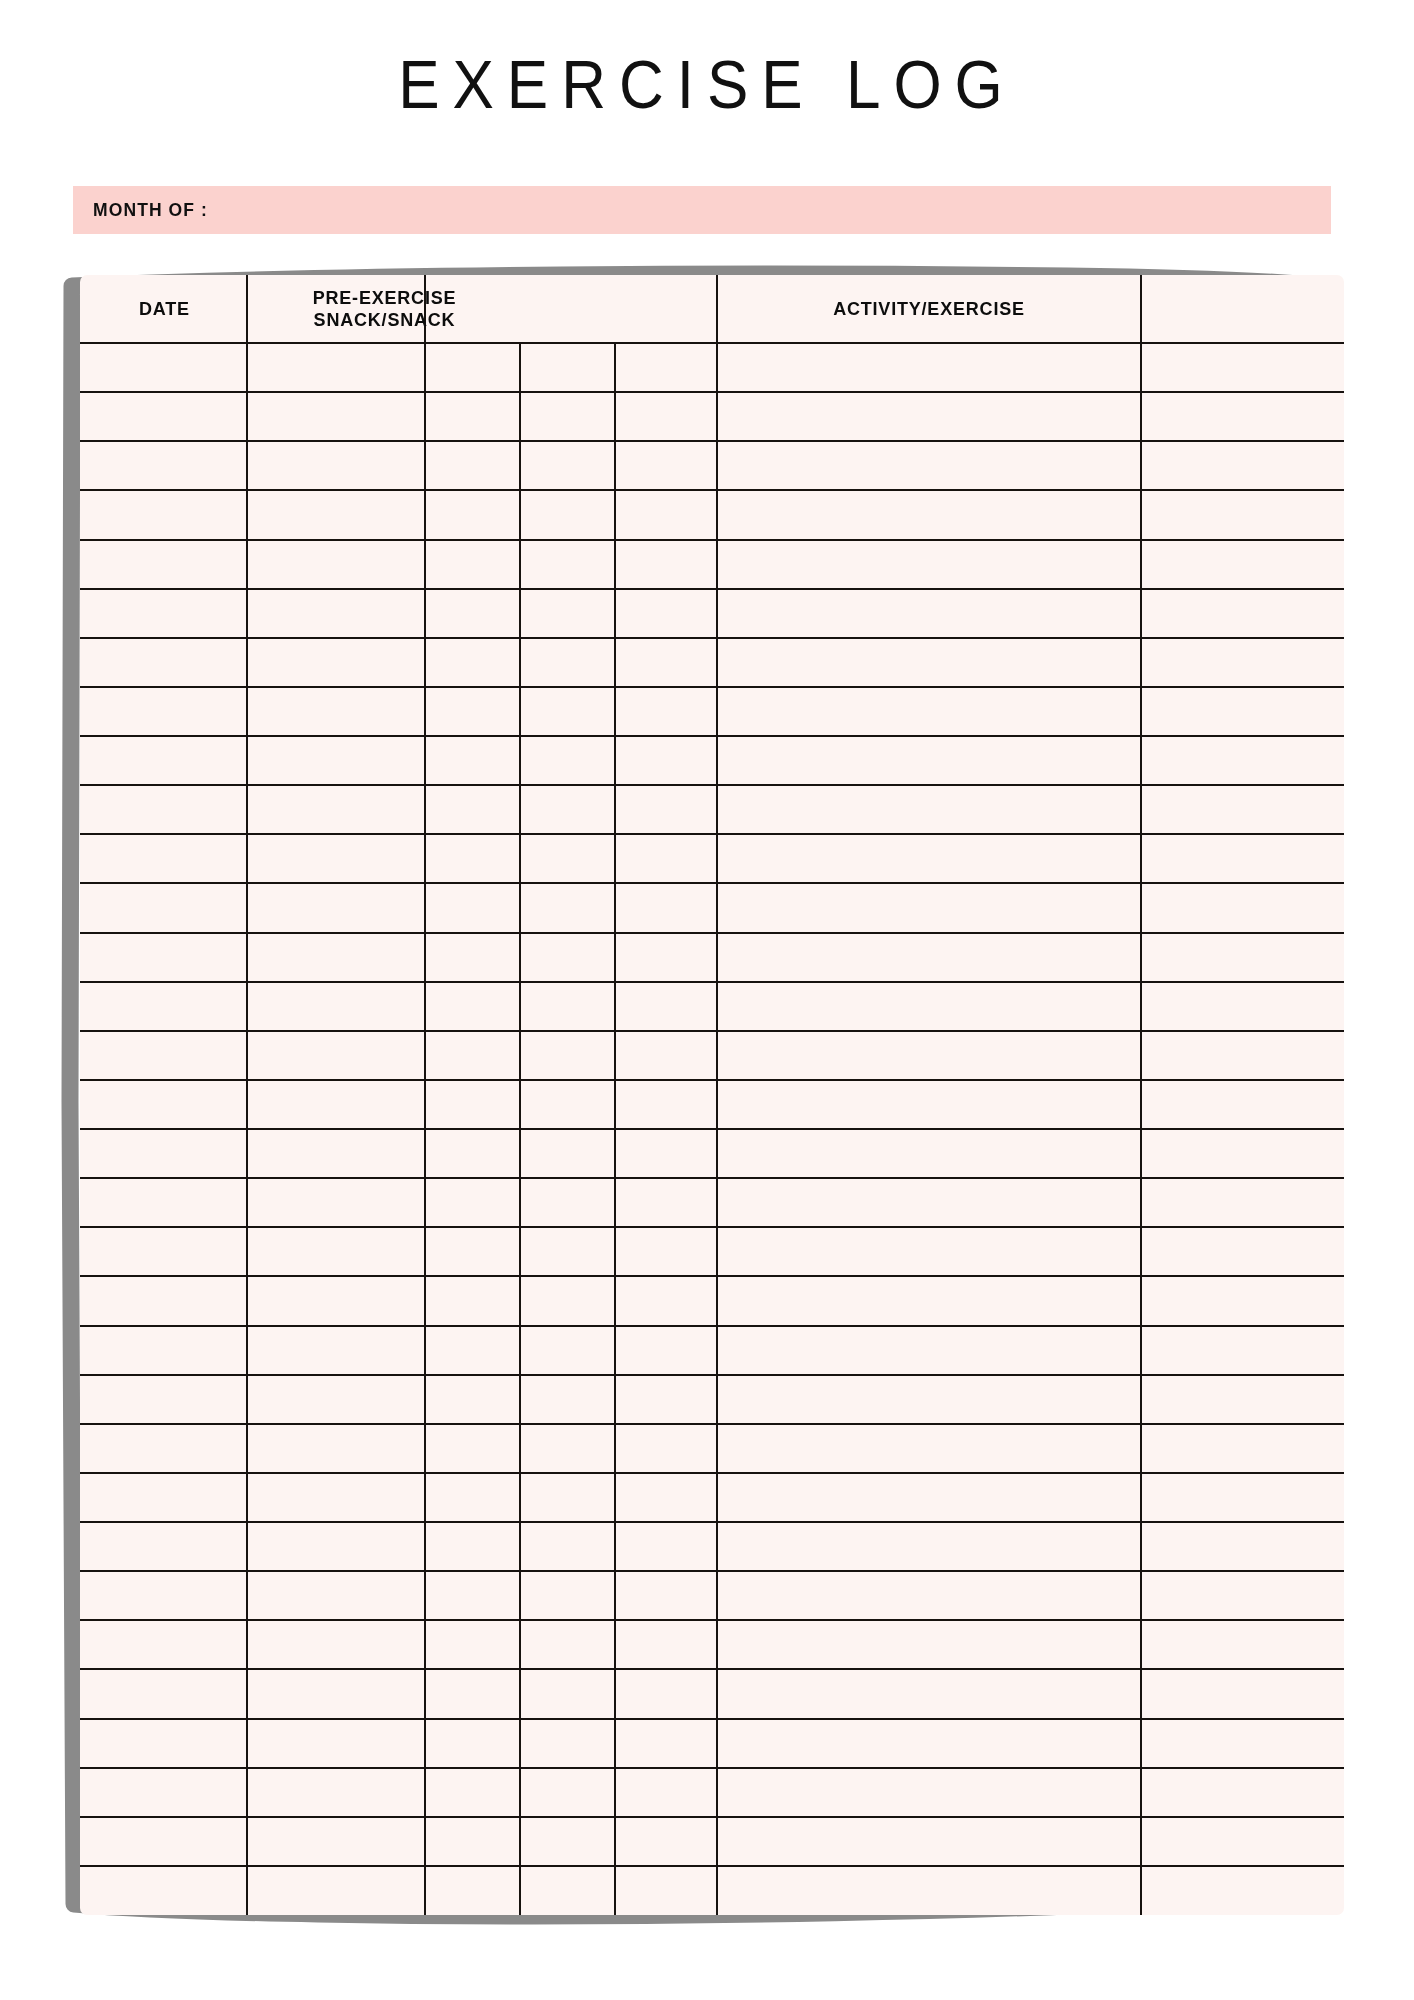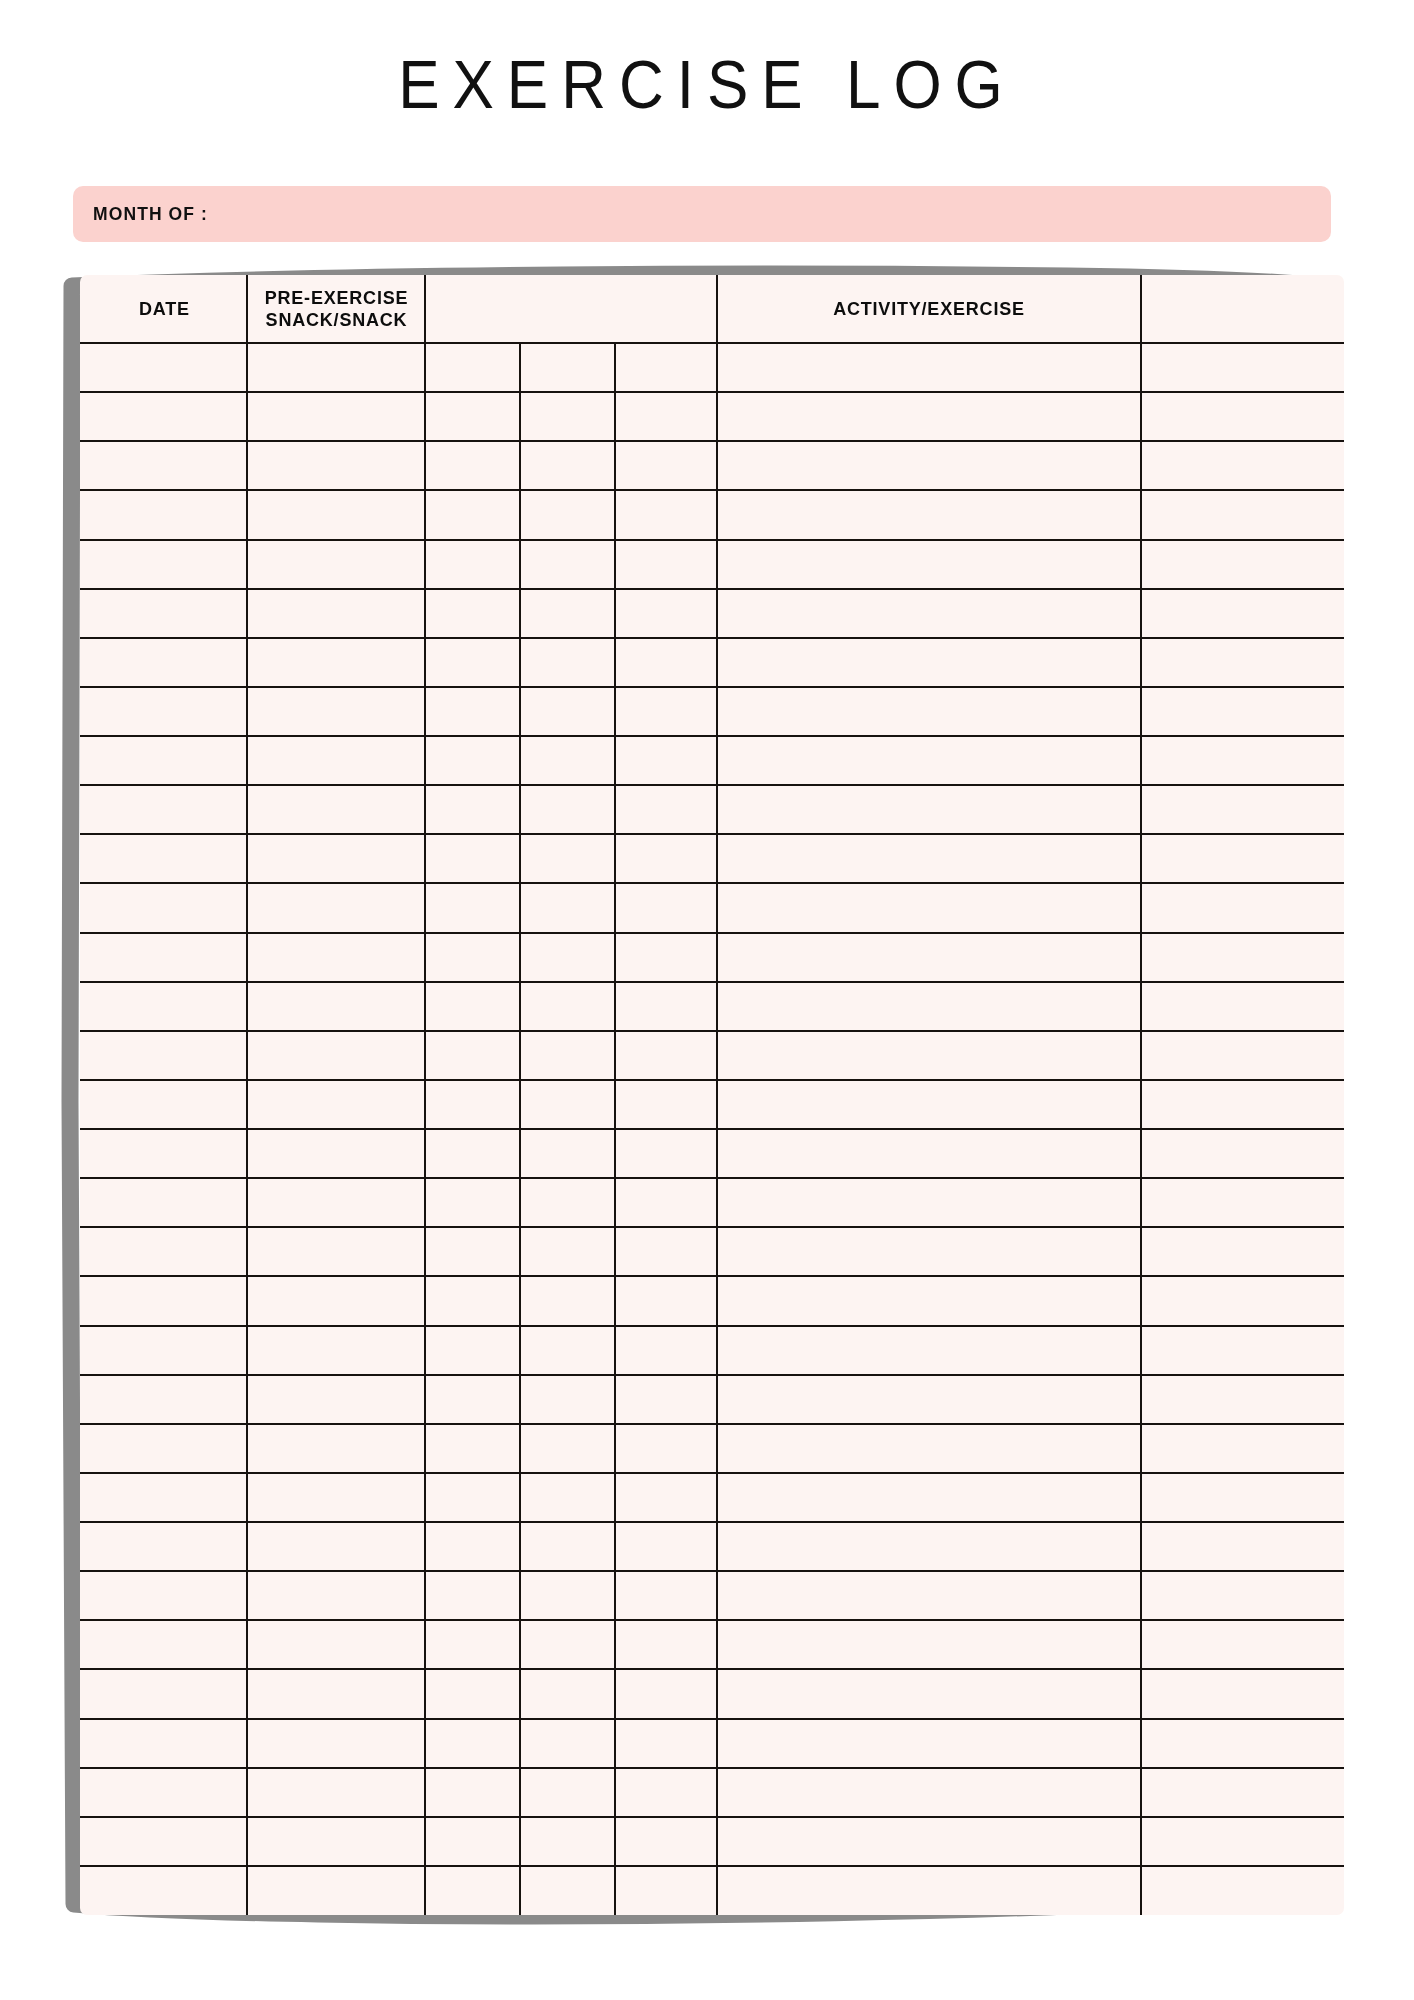--- a/index.html
+++ b/index.html
@@ -40,25 +40,24 @@
     transform: scaleY(1.12);
     transform-origin: top center;
   }
 
   
   .month-bar {
     position: absolute;
     left: 73px;
     top: 186px;
     width: 1258px;
-    height: 56px;
+    height: 48px;
     background: #FBD2CE;
     display: flex;
     align-items: center;
-    border-radius: 10px;
   }
   .month-label {
     margin-left: 20px;
     font-size: 17.5px;
     font-weight: 700;
     letter-spacing: 1.1px;
     color: #101010;
   }
 
   
@@ -193,21 +192,21 @@
           <div class="vline" style="left: 166px; height: 1640px;"></div>
           <div class="vline" style="left: 344px; height: 1640px;"></div>
           <div class="vline" style="left: 636px; height: 1640px;"></div>
           <div class="vline" style="left: 1060px; height: 1640px;"></div>
           <div class="vline" style="left: 439px; top: 68px; height: 1572px;"></div>
           <div class="vline" style="left: 534px; top: 68px; height: 1572px;"></div>
         </div>
 
       <div class="hdr" style="left:2px; width:165px;">DATE</div>
 
-      <div class="hdr" style="left:169px; width:175px; flex-direction:column;">
+      <div class="hdr" style="left:169px; width:175px; flex-direction:column;padding-left:48px;">
         <span>PRE-EXERCISE</span>
         <span>SNACK/SNACK</span>
       </div>
 
 
       <div class="hdr" style="left:638px; width:422px;">ACTIVITY/EXERCISE</div>
 
 
       <div class="hidden-rows" id="cell-store" style="display: block; position: absolute; left: 0px; top: 0px; width: 1264px; height: 1640px;">
           <div style="position: absolute; left: 0px; top: 68px; width: 1264px; height: 49.125px;">

